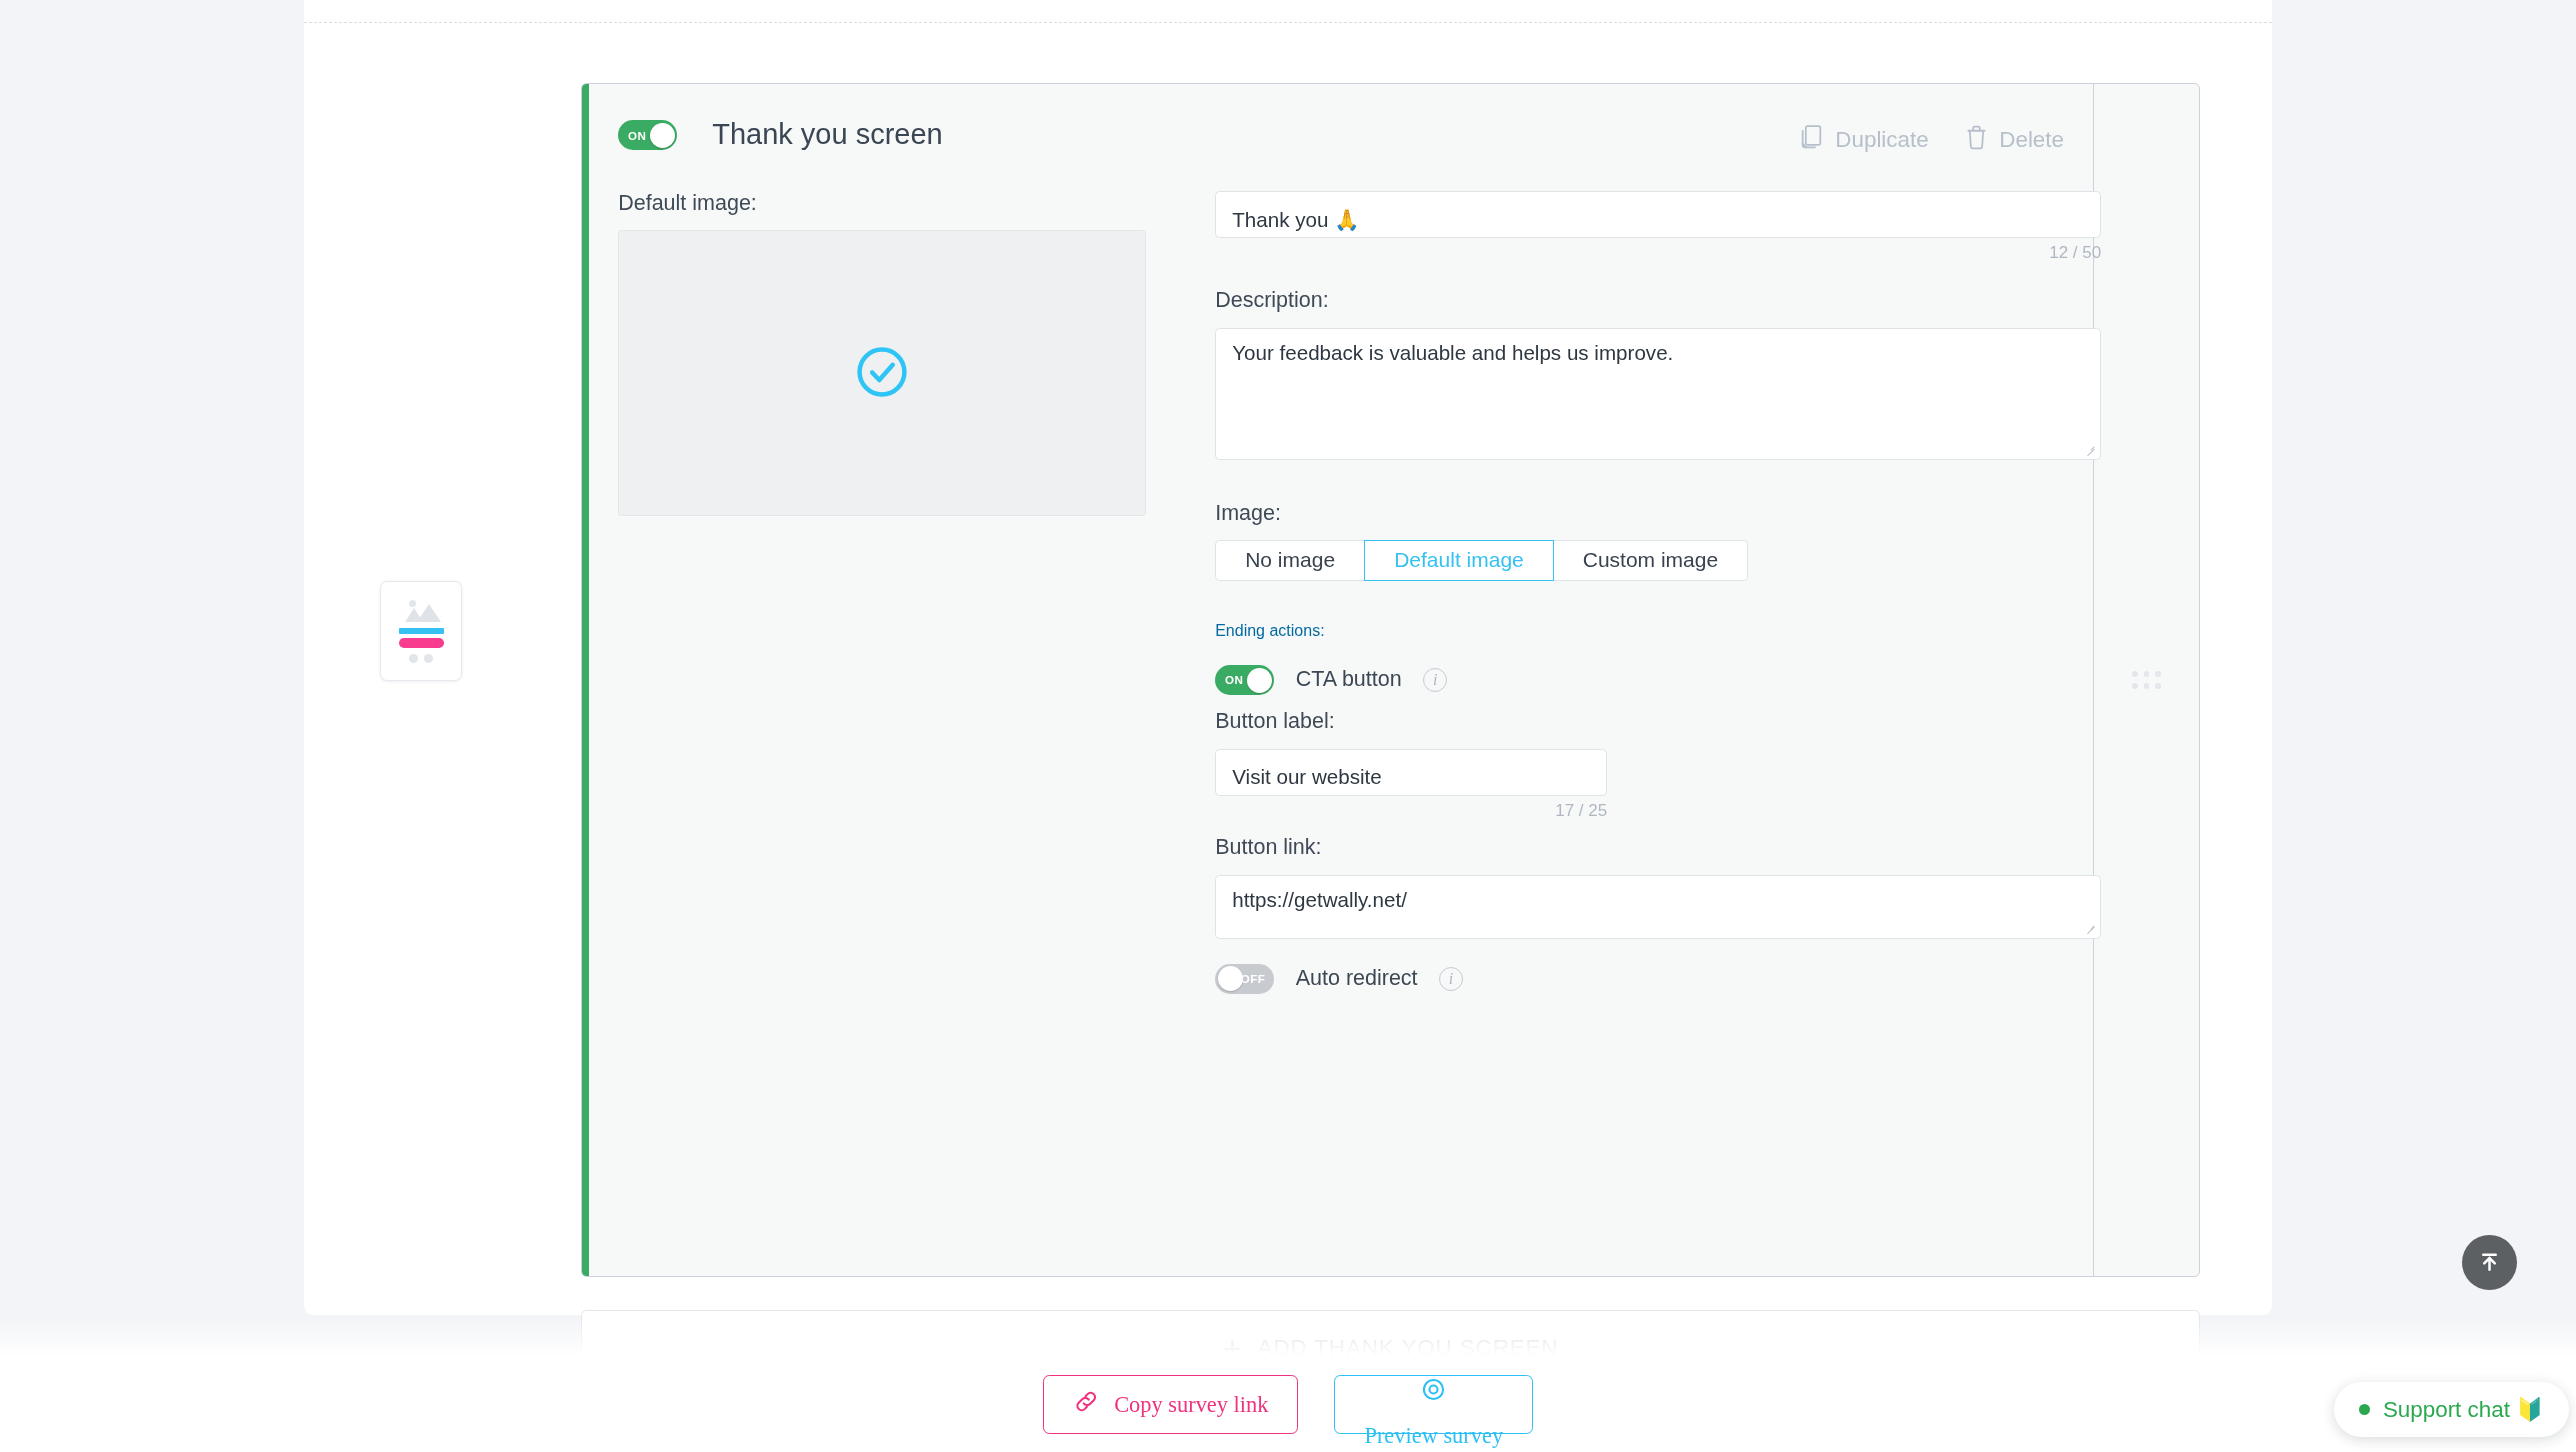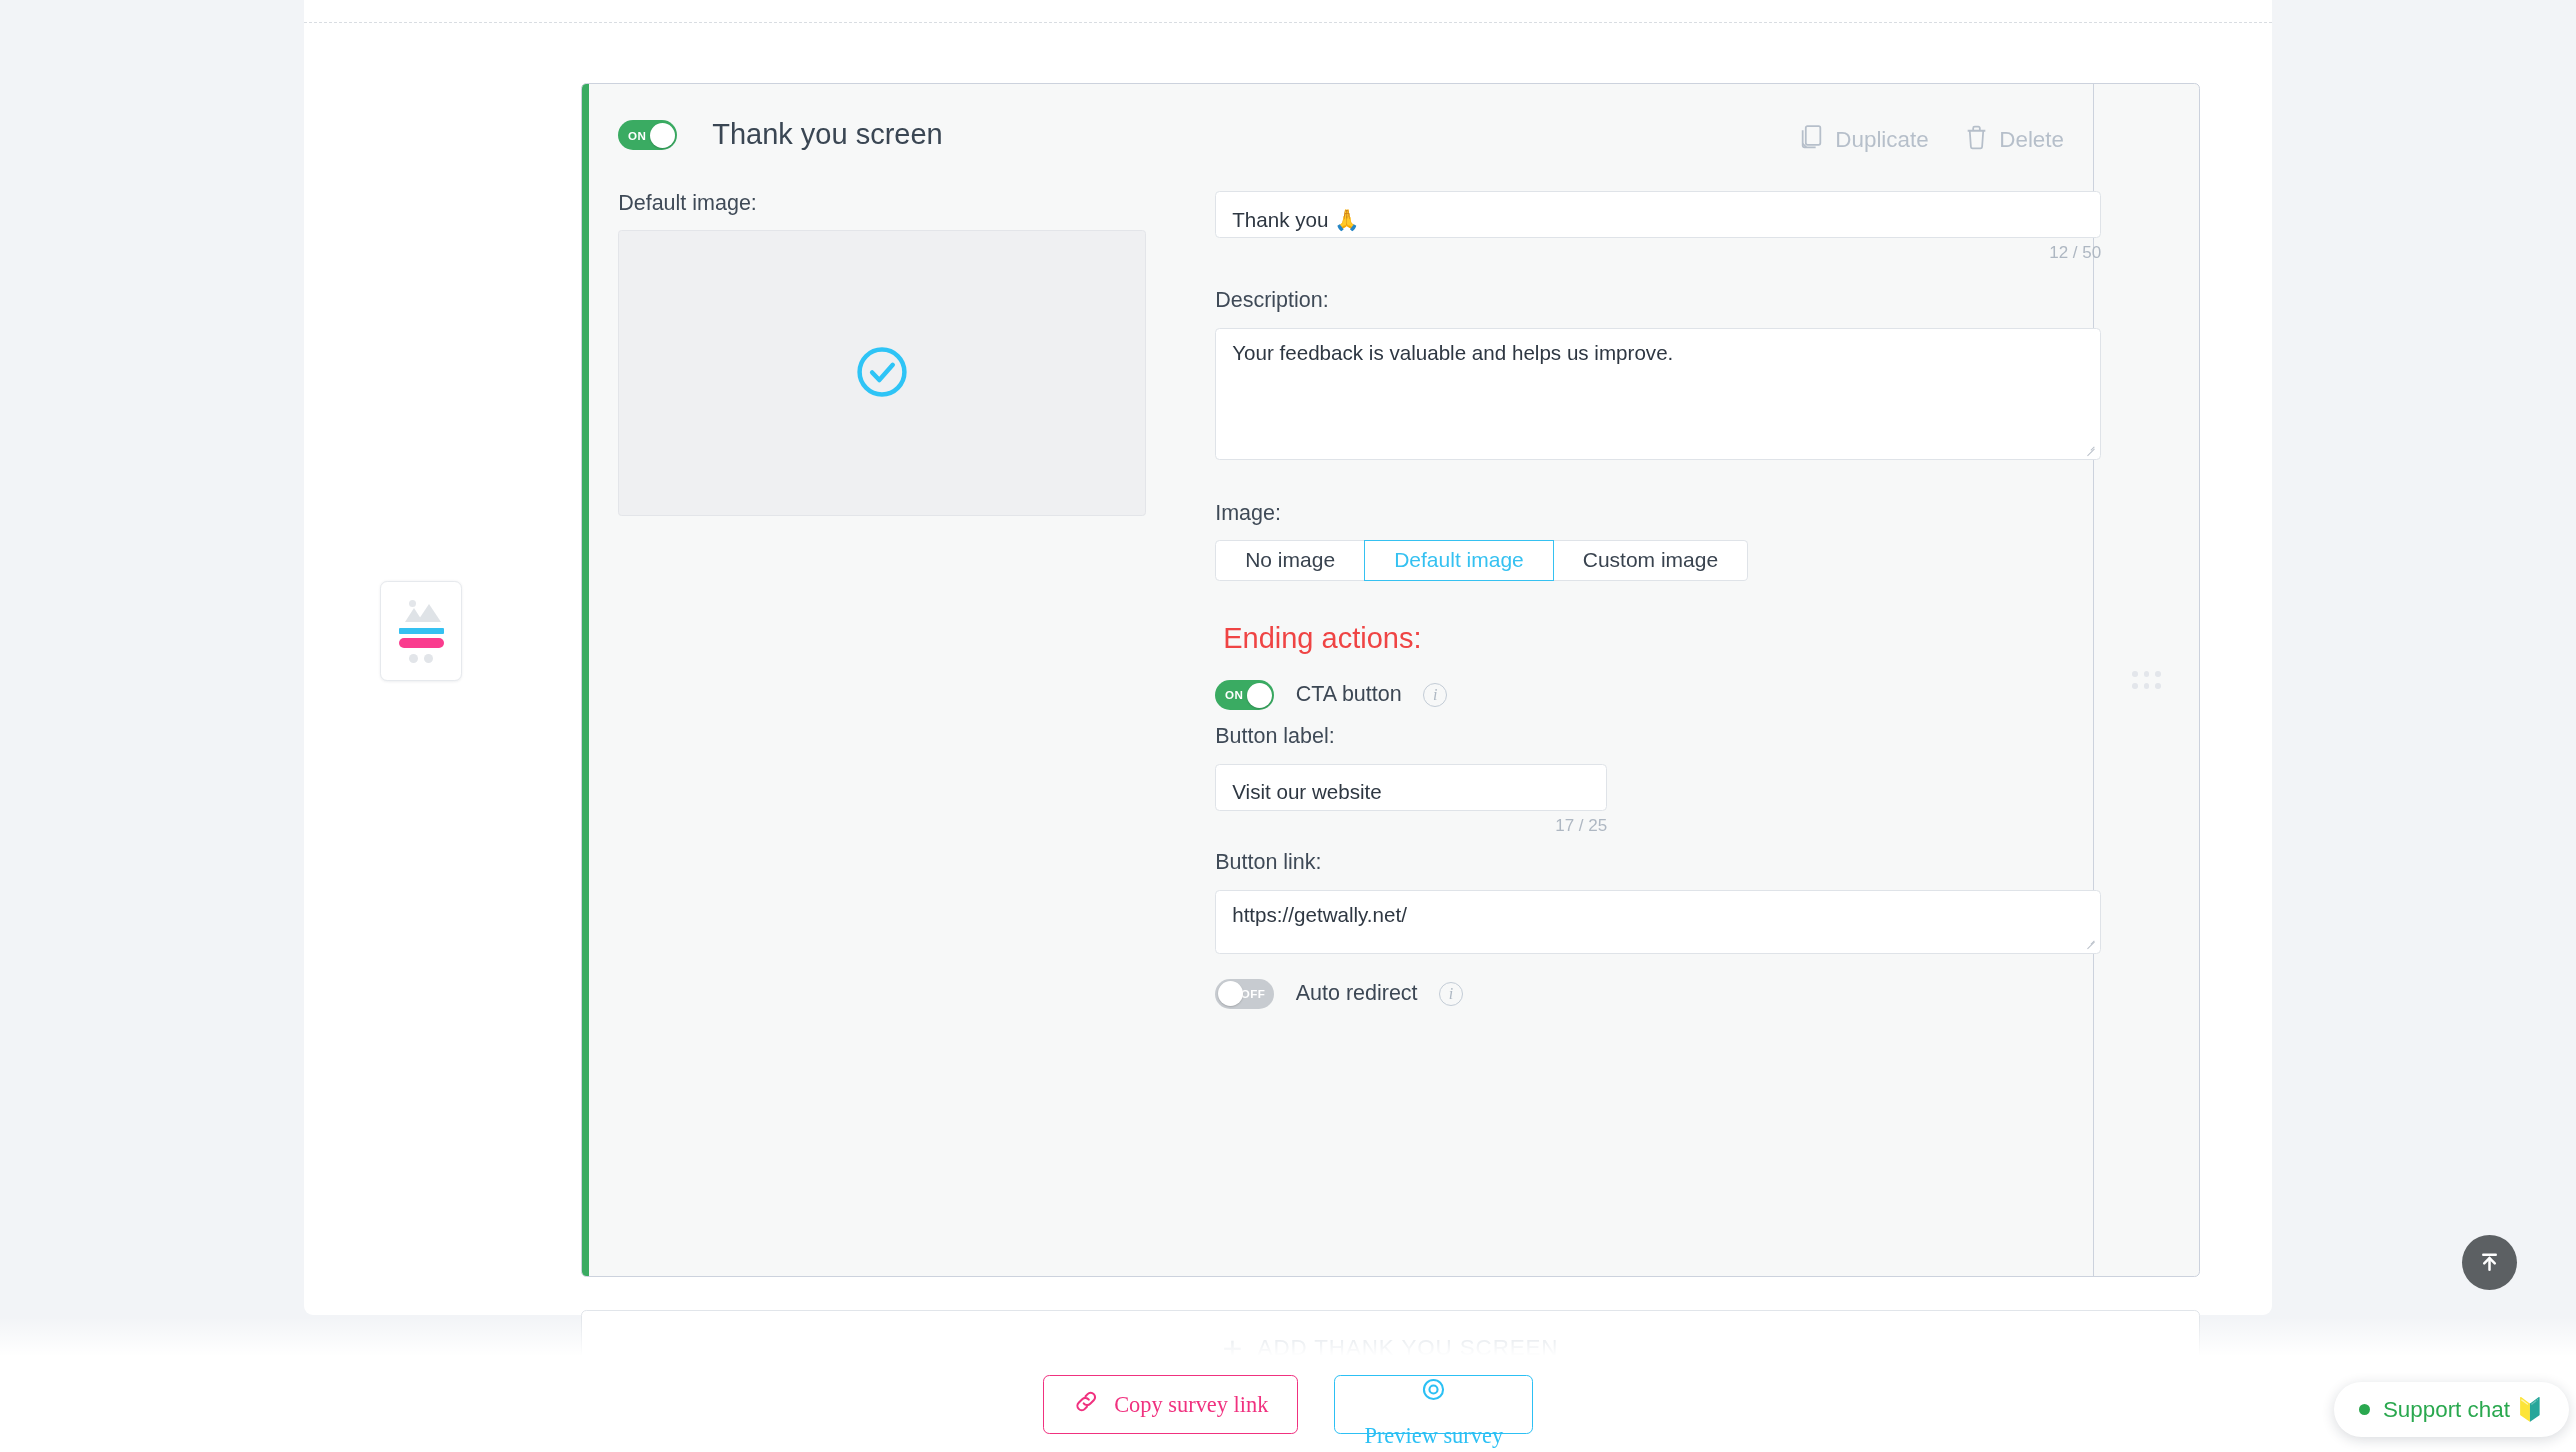--- a/index.html
+++ b/index.html
@@ -190,21 +190,21 @@
     padding: 0 29px;
   }
   .seg:first-child { border-radius: 4.5px 0 0 4.5px; }
   .seg:last-child  { border-radius: 0 4.5px 4.5px 0; }
   .seg + .seg { border-left: none; }
   .seg.active {
     border: 0.9px solid #35c1f1; color: #35c1f1;
     margin-left: -0.9px; z-index: 2;
   }
 
-  .section-head { font-size: 29px; color: #ef4444; margin-left: 8px; }
+  .section-head { font-size: 16px; color: #0369a1; }
   .toggle-row { display: flex; align-items: center; gap: 21.5px; }
   .toggle-row-label { font-size: 21.5px; color: #3c4754; }
   .info-icon {
     width: 24px; height: 24px; border-radius: 50%;
     border: 1.8px solid #c3ccd6; color: #aeb8c3;
     display: inline-flex; align-items: center; justify-content: center;
     font-size: 16px; font-style: italic; font-family: "Liberation Serif", serif;
     cursor: pointer;
   }
 

